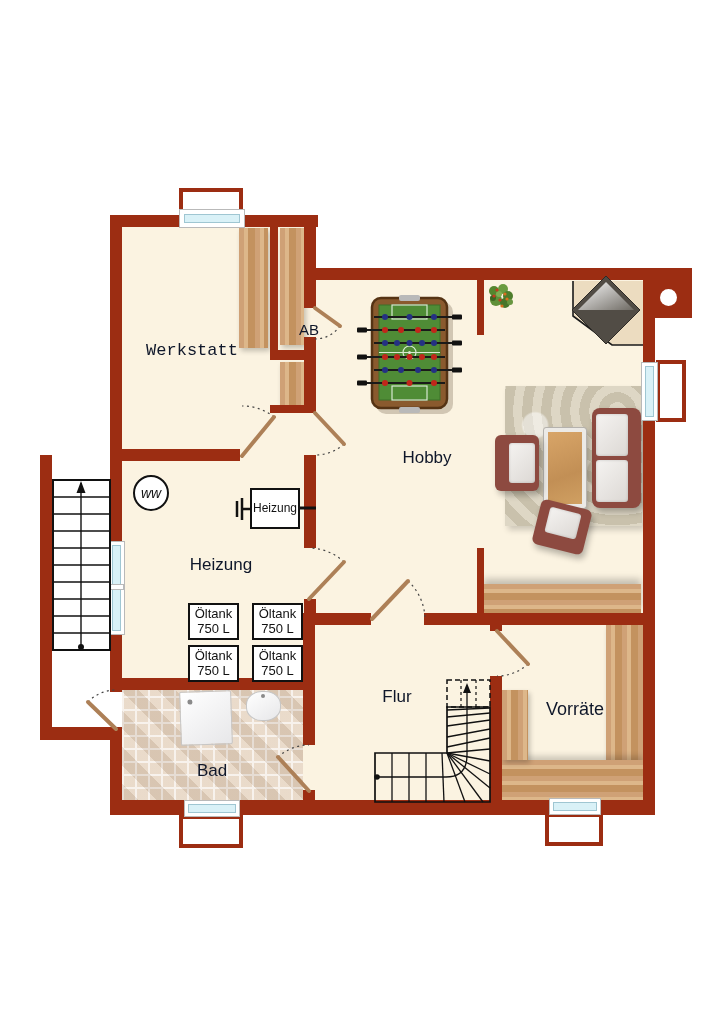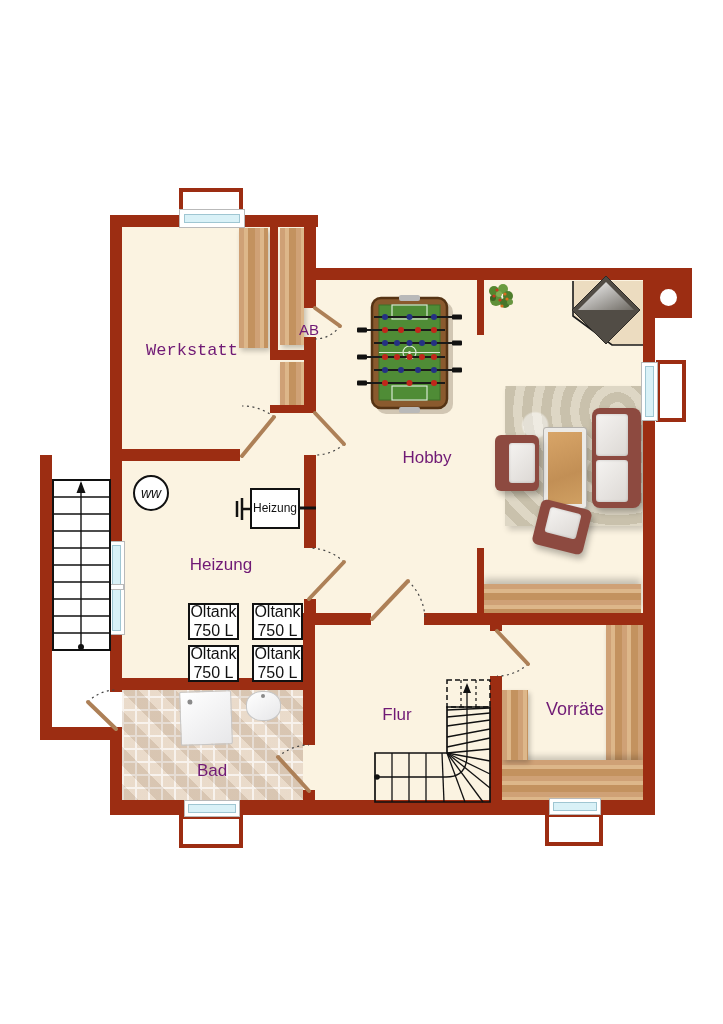--- a/index.html
+++ b/index.html
@@ -14,26 +14,26 @@
     background-image:
       repeating-linear-gradient(45deg,rgba(166,132,100,.28) 0 13px,rgba(228,208,188,.28) 13px 26px),
       repeating-linear-gradient(0deg,#fff 0 2px,transparent 2px 13px),
       repeating-linear-gradient(90deg,#fff 0 2px,transparent 2px 13px);}
   .rug{position:absolute;background-color:#d6cfbd;
     background-image:
       radial-gradient(circle at 22% 28%,rgba(255,255,255,.5) 0 12px,transparent 14px),
       radial-gradient(circle at 72% 62%,rgba(176,166,144,.55) 0 16px,transparent 18px),
       repeating-radial-gradient(circle at 82% 18%,#ded7c5 0 9px,#c9c1ac 9px 19px);
     box-shadow:3px 4px 6px rgba(0,0,0,.18);}
-  .lbl{position:absolute;transform:translate(-50%,-50%);font-size:17px;color:#701a75;white-space:nowrap;}
+  .lbl{position:absolute;transform:translate(-50%,-50%);font-size:17px;color:#0f172a;white-space:nowrap;}
   .lbl.small{font-size:15px;}
   .lbl.mid{font-size:18px;}
   .box{position:absolute;background:#fff;border:2px solid #111;color:#111;
        display:flex;flex-direction:column;align-items:center;justify-content:center;
-       font-size:16px;line-height:1.15;text-align:center;}
+       font-size:13px;line-height:1.15;text-align:center;}
   .round{border-radius:50%;font-style:italic;}
   .wframe{position:absolute;background:#fff;border:1px solid #b9b9b9;}
   .glass{position:absolute;background:#d9f1f7;border:1px solid #9fc6d2;}
   .well{position:absolute;background:#fff;border:4px solid #9c2d12;}
   .sofa{position:absolute;background:#8d4a40;border-radius:8px;box-shadow:3px 4px 6px rgba(0,0,0,.28);}
   .cushion{position:absolute;background:linear-gradient(135deg,#f5f3f1,#dcd8d4);border-radius:3px;box-shadow:inset 0 0 3px rgba(0,0,0,.18);}
   .table{position:absolute;background:linear-gradient(160deg,#d8a568,#c28f55 60%,#d0a062);
          border:4px solid #eceae6;outline:1px solid #b5b2ad;border-radius:2px;box-shadow:3px 4px 6px rgba(0,0,0,.25);}
   .fixture{position:absolute;background:linear-gradient(145deg,#ffffff,#e7e7e9);border:1px solid #c6c6c6;}
   .dot{position:absolute;background:#8a8a8a;border-radius:50%;}
@@ -317,16 +317,16 @@
   <div class="box" style="left:252px;top:645px;width:47px;height:33px;">
     <span>Öltank</span>
     <span>750 L</span>
   </div>
 
   <div class="lbl" style="left:192px;top:350px;font-family:Liberation Mono, monospace;">Werkstatt</div>
   <div class="lbl small" style="left:309px;top:329px;">AB</div>
   <div class="lbl" style="left:427px;top:458px;">Hobby</div>
   <div class="lbl" style="left:221px;top:565px;">Heizung</div>
   <div class="lbl" style="left:212px;top:771px;">Bad</div>
-  <div class="lbl" style="left:397px;top:715px;text-align:right;">Flur</div>
+  <div class="lbl" style="left:397px;top:697px;text-align:right;">Flur</div>
   <div class="lbl mid" style="left:575px;top:709px;">Vorräte</div>
 
 </div>
 
 </body></html>

